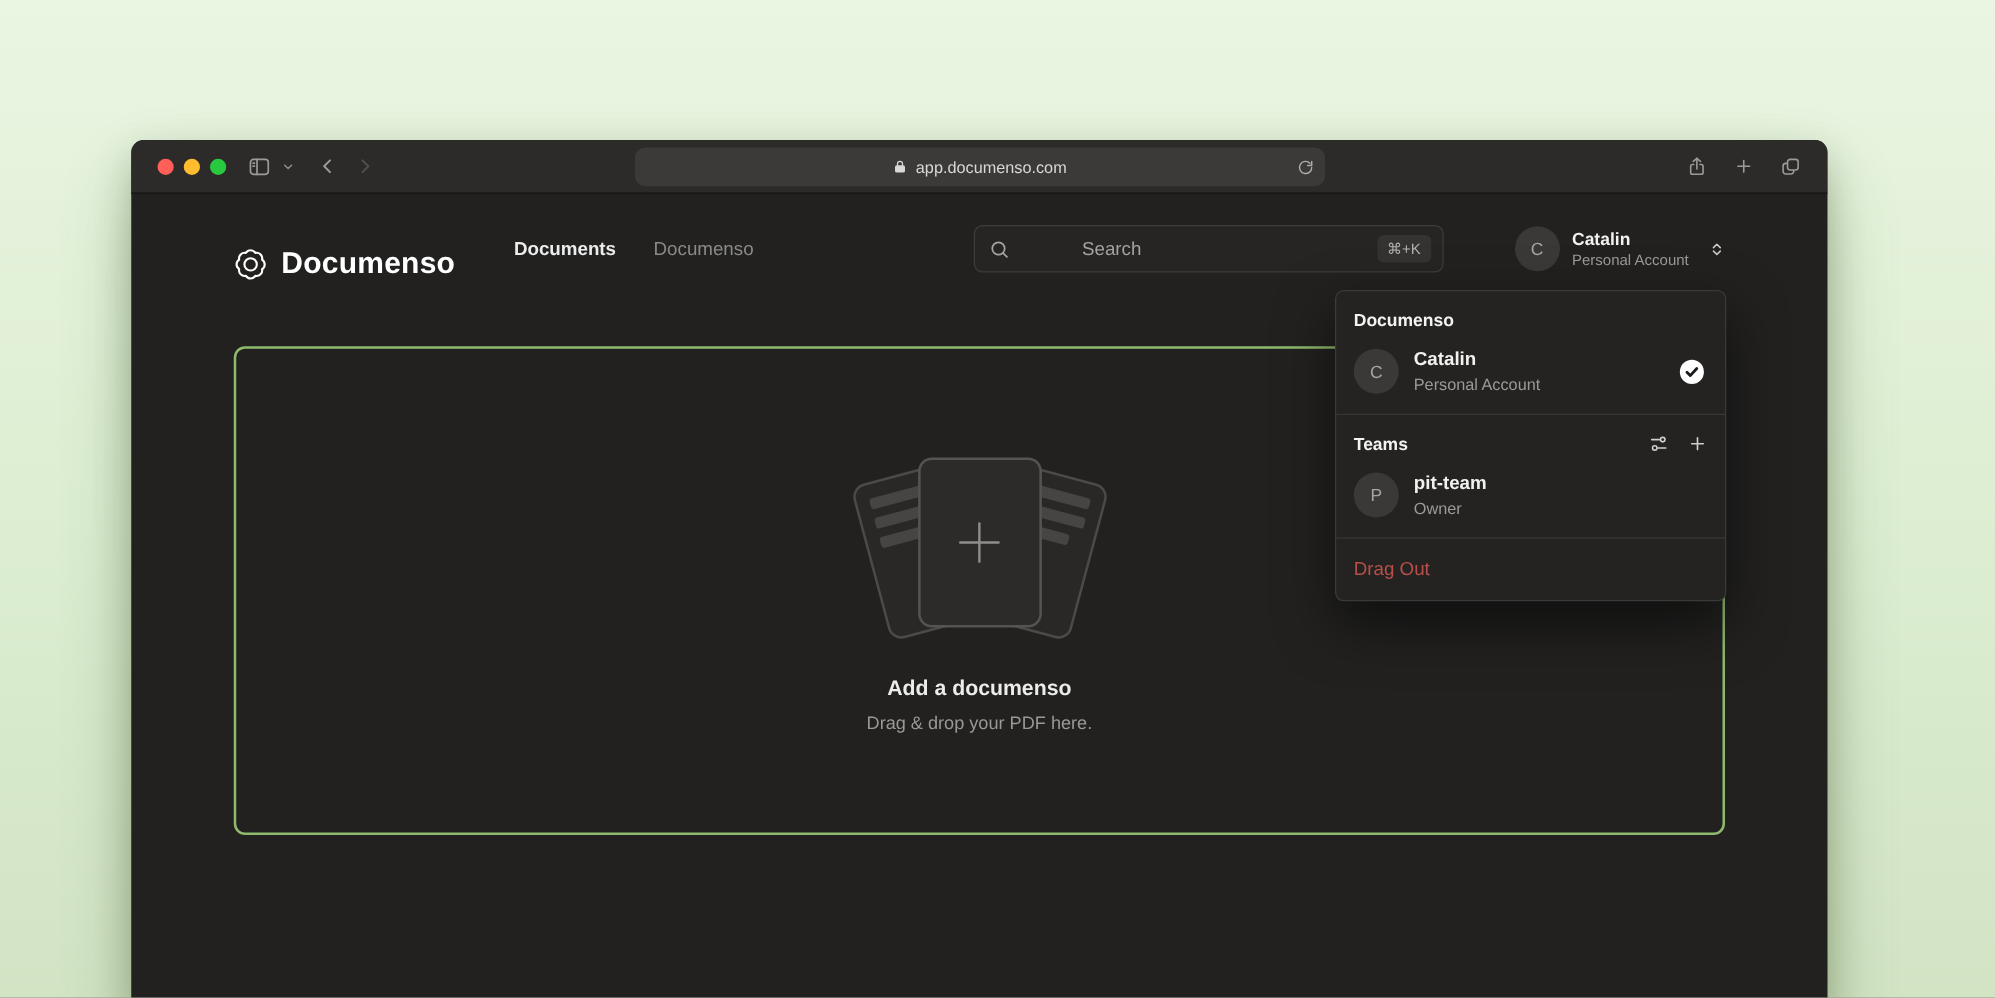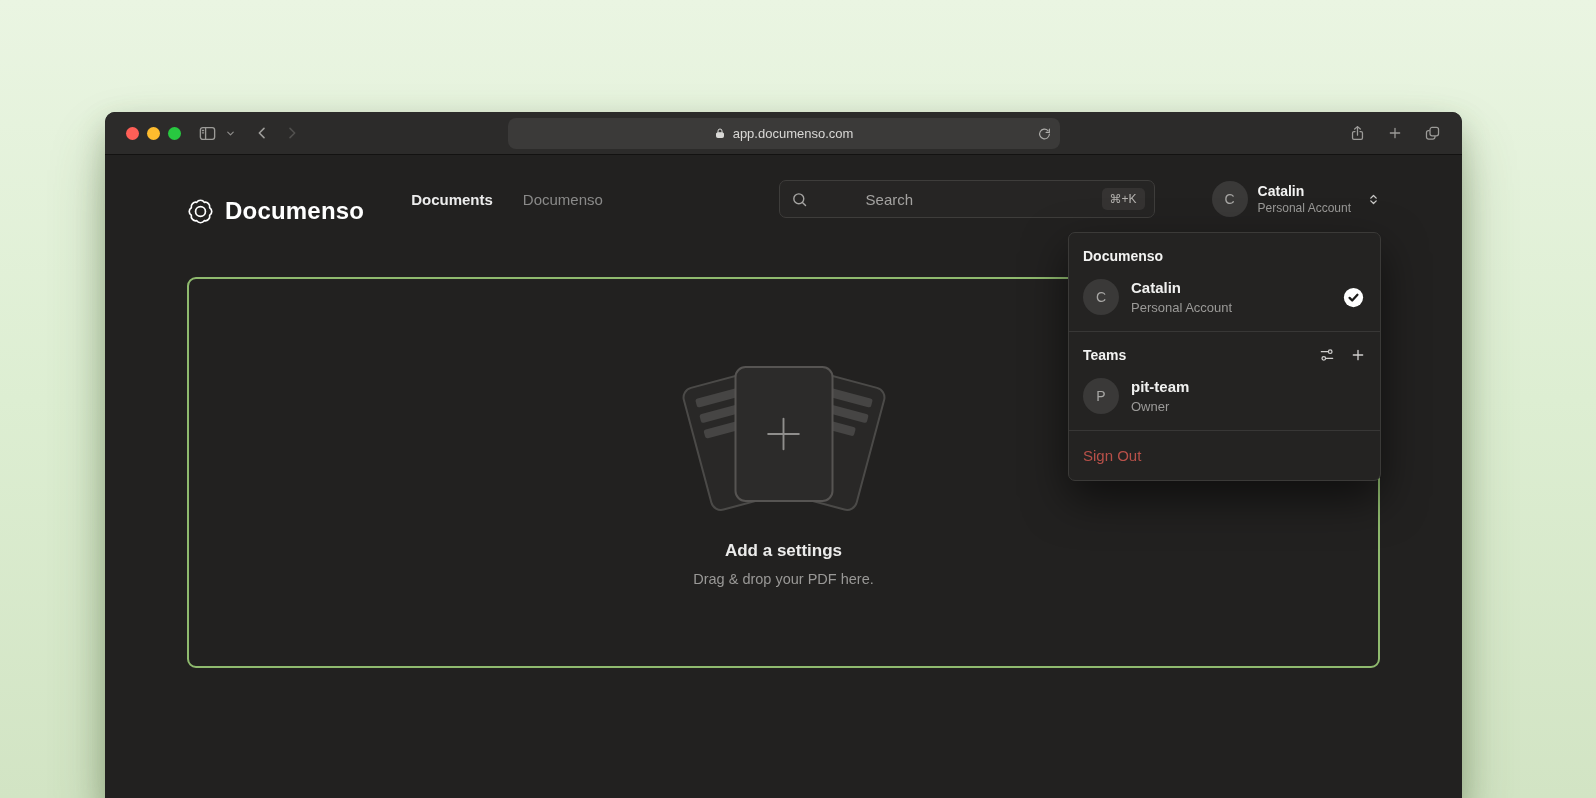--- a/index.html
+++ b/index.html
@@ -235,21 +235,21 @@
             </div>
         </div>
         <div class="card center">
           <span class="plus-glyph">
             <svg width="46" height="46" viewBox="0 0 24 24" fill="none" stroke="currentColor" stroke-width="1" stroke-linecap="round">
                 <path d="M12 4v16M4 12h16"></path>
               </svg>
           </span>
         </div>
       </div>
-      <div class="dz-title">Add a settings</div>
+      <div class="dz-title">Add a documenso</div>
       <div class="dz-sub">Drag &amp; drop your PDF here.</div>
     </div>
   </div>
 
   <div class="menu-panel">
     <div class="menu-section">
       <div class="menu-label">Documenso</div>
       <div class="menu-row">
         <span class="avatar">C</span>
         <span class="texts">
@@ -291,17 +291,17 @@
         <span class="texts">
           <div class="row-name">pit-team</div>
           <div class="row-sub">Owner</div>
         </span>
       </div>
     </div>
 
     <div class="menu-divider"></div>
 
     <div class="menu-items">
-      <div class="menu-item danger">Sign Out</div>
+      <div class="menu-item danger">Drag Out</div>
     </div>
   </div>
 
 </div>
 
 </body></html>

